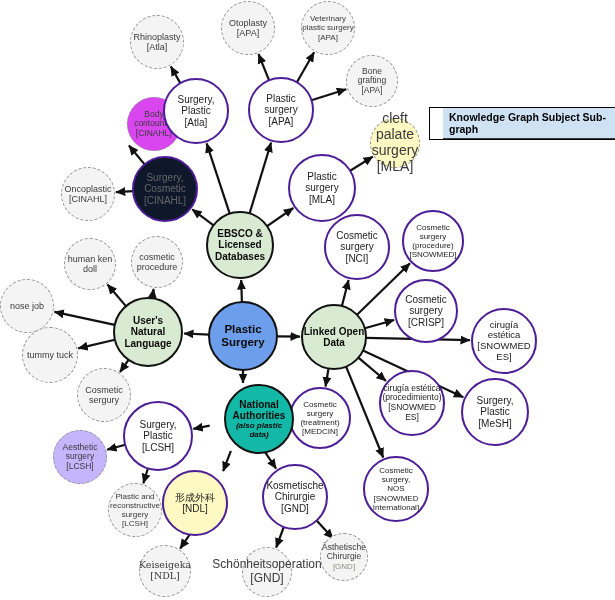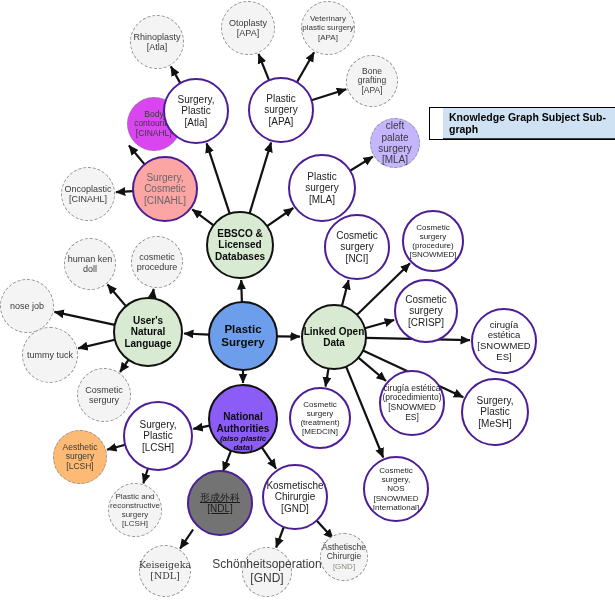--- a/index.html
+++ b/index.html
@@ -74,29 +74,29 @@
 
   <div>
       <div class="node center" style="left: 208px; top: 301px; width: 70px; height: 70px; background: rgb(109, 158, 235);"><span class="lbl">Plastic Surgery</span></div>
       <div class="node hub" style="left: 206px; top: 211px; width: 68px; height: 68px; background: rgb(217, 234, 211);"><span class="lbl">EBSCO &amp;
 Licensed
 Databases</span></div>
       <div class="node hub" style="left: 113px; top: 297px; width: 70px; height: 70px; background: rgb(217, 234, 211);"><span class="lbl">User's Natural
 Language</span></div>
       <div class="node hub" style="left: 301px; top: 304px; width: 66px; height: 66px; background: rgb(217, 234, 211);"><span class="lbl">Linked Open
 Data</span></div>
-      <div class="node hub" style="left: 208px; top: 384px; width: 70px; height: 70px; background: #8b5cf6; justify-content: flex-end;"><span class="lbl">National
+      <div class="node hub" style="left: 224px; top: 384px; width: 70px; height: 70px; background: #14b8a6;"><span class="lbl">National
 Authorities</span><div class="sublabel" style="font-style: italic;">(also plastic data)</div></div>
       <div class="node term" style="left: 163px; top: 78px; width: 66px; height: 66px; background: rgb(255, 255, 255);"><span class="lbl">Surgery, Plastic
 [Atla]</span></div>
       <div class="node term" style="left: 248px; top: 77px; width: 66px; height: 66px; background: rgb(255, 255, 255);"><span class="lbl">Plastic surgery
 [APA]</span></div>
       <div class="node term" style="left: 288px; top: 154px; width: 68px; height: 68px; background: rgb(255, 255, 255);"><span class="lbl">Plastic surgery
 [MLA]</span></div>
-      <div class="node term" style="left: 132px; top: 156px; width: 66px; height: 66px; background: #fca5a5; color: rgb(102, 102, 102);"><span class="lbl">Surgery,
+      <div class="node term" style="left: 132px; top: 156px; width: 66px; height: 66px; background: #0f172a; color: rgb(102, 102, 102);"><span class="lbl">Surgery,
 Cosmetic
 [CINAHL]</span></div>
       <div class="node term" style="left: 324px; top: 214px; width: 66px; height: 66px; background: rgb(255, 255, 255);"><span class="lbl">Cosmetic
 surgery
 [NCI]</span></div>
       <div class="node term" style="left: 402px; top: 210px; width: 62px; height: 62px; background: rgb(255, 255, 255); font-size: 8px;"><span class="lbl">Cosmetic
 surgery
 (procedure)
 [SNOWMED]</span></div>
       <div class="node term" style="left: 394px; top: 279px; width: 64px; height: 64px; background: rgb(255, 255, 255);"><span class="lbl">Cosmetic
@@ -112,51 +112,51 @@
       <div class="node term" style="left: 461px; top: 378px; width: 68px; height: 68px; background: rgb(255, 255, 255);"><span class="lbl">Surgery, Plastic
 [MeSH]</span></div>
       <div class="node term" style="left: 289px; top: 387px; width: 62px; height: 62px; background: rgb(255, 255, 255); font-size: 8px;"><span class="lbl">Cosmetic surgery
 (treatment)
 [MEDCIN]</span></div>
       <div class="node term" style="left: 363px; top: 456px; width: 66px; height: 66px; background: rgb(255, 255, 255); font-size: 8px;"><span class="lbl">Cosmetic surgery,
 NOS [SNOWMED
 International]</span></div>
       <div class="node term" style="left: 123px; top: 401px; width: 70px; height: 70px; background: rgb(255, 255, 255);"><span class="lbl">Surgery, Plastic
 [LCSH]</span></div>
-      <div class="node term" style="left: 187px; top: 470px; width: 66px; height: 66px; background: #737373; text-decoration: underline;"><span class="lbl">形成外科
+      <div class="node term" style="left: 162px; top: 470px; width: 66px; height: 66px; background: #fef9c3;"><span class="lbl">形成外科
 [NDL]</span></div>
       <div class="node term" style="left: 262px; top: 464px; width: 66px; height: 66px; background: rgb(255, 255, 255);"><span class="lbl">Kosmetische
 Chirurgie
 [GND]</span></div>
       <div class="node syn" style="left: 130px; top: 15px; width: 54px; height: 54px; background: rgb(244, 244, 244);"><span class="lbl">Rhinoplasty
 [Atla]</span></div>
       <div class="node syn" style="left: 221px; top: 1px; width: 54px; height: 54px; background: rgb(244, 244, 244);"><span class="lbl">Otoplasty
 [APA]</span></div>
       <div class="node syn" style="left: 301px; top: 1px; width: 54px; height: 54px; background: rgb(244, 244, 244); font-size: 8px; text-align: center;"><span class="lbl">Veterinary
 plastic surgery
 [APA]</span></div>
       <div class="node syn" style="left: 346px; top: 55px; width: 52px; height: 52px; background: rgb(244, 244, 244); font-size: 8.5px;"><span class="lbl">Bone grafting
 [APA]</span></div>
-      <div class="node syn" style="left: 370px; top: 118px; width: 50px; height: 50px; background: #c4b5fd; font-size: 10px;"><span class="lbl">cleft palate
+      <div class="node syn" style="left: 370px; top: 118px; width: 50px; height: 50px; background: #fef9c3; font-size: 14px;"><span class="lbl">cleft palate
 surgery
 [MLA]</span></div>
       <div class="node syn" style="left: 99px; top: 97px; width: 54px; height: 54px; background: #d946ef; font-size: 8.5px; margin-left: 28px;"><span class="lbl">Body
 contouring
 [CINAHL}</span></div>
       <div class="node syn" style="left: 61px; top: 167px; width: 54px; height: 54px; background: rgb(244, 244, 244);"><span class="lbl">Oncoplastic
 [CINAHL]</span></div>
       <div class="node syn" style="left: 64px; top: 238px; width: 52px; height: 52px; background: rgb(244, 244, 244); align-items: center;"><span class="lbl">human ken
 doll</span></div>
       <div class="node syn" style="left: 131px; top: 236px; width: 52px; height: 52px; background: rgb(244, 244, 244);"><span class="lbl">cosmetic
 procedure</span></div>
       <div class="node syn" style="left: 0px; top: 279px; width: 54px; height: 54px; background: rgb(244, 244, 244);"><span class="lbl">nose job</span></div>
       <div class="node syn" style="left: 22px; top: 327px; width: 56px; height: 56px; background: rgb(244, 244, 244);"><span class="lbl">tummy tuck</span></div>
       <div class="node syn" style="left: 77px; top: 368px; width: 54px; height: 54px; background: rgb(244, 244, 244);"><span class="lbl">Cosmetic
 sergury</span></div>
-      <div class="node syn" style="left: 53px; top: 430px; width: 54px; height: 54px; background: #fdba74; font-size: 8.5px;"><span class="lbl">Aesthetic
+      <div class="node syn" style="left: 53px; top: 430px; width: 54px; height: 54px; background: #c4b5fd; font-size: 8.5px;"><span class="lbl">Aesthetic
 surgery
 [LCSH]</span></div>
       <div class="node syn" style="left: 108px; top: 483px; width: 54px; height: 54px; background: rgb(244, 244, 244); font-size: 8px;"><span class="lbl">Plastic and
 reconstructive
 surgery
 [LCSH]</span></div>
       <div class="node syn serif" style="left: 139px; top: 545px; width: 52px; height: 52px; background: rgb(244, 244, 244); font-size: 9.5px;"><span class="lbl">Keiseigeka
 [NDL]</span></div>
       <div class="node syn" style="left: 242px; top: 547px; width: 50px; height: 50px; background: rgb(244, 244, 244); font-size: 12px;"><span class="lbl">Schönheitsoperation
 [GND]</span></div>

